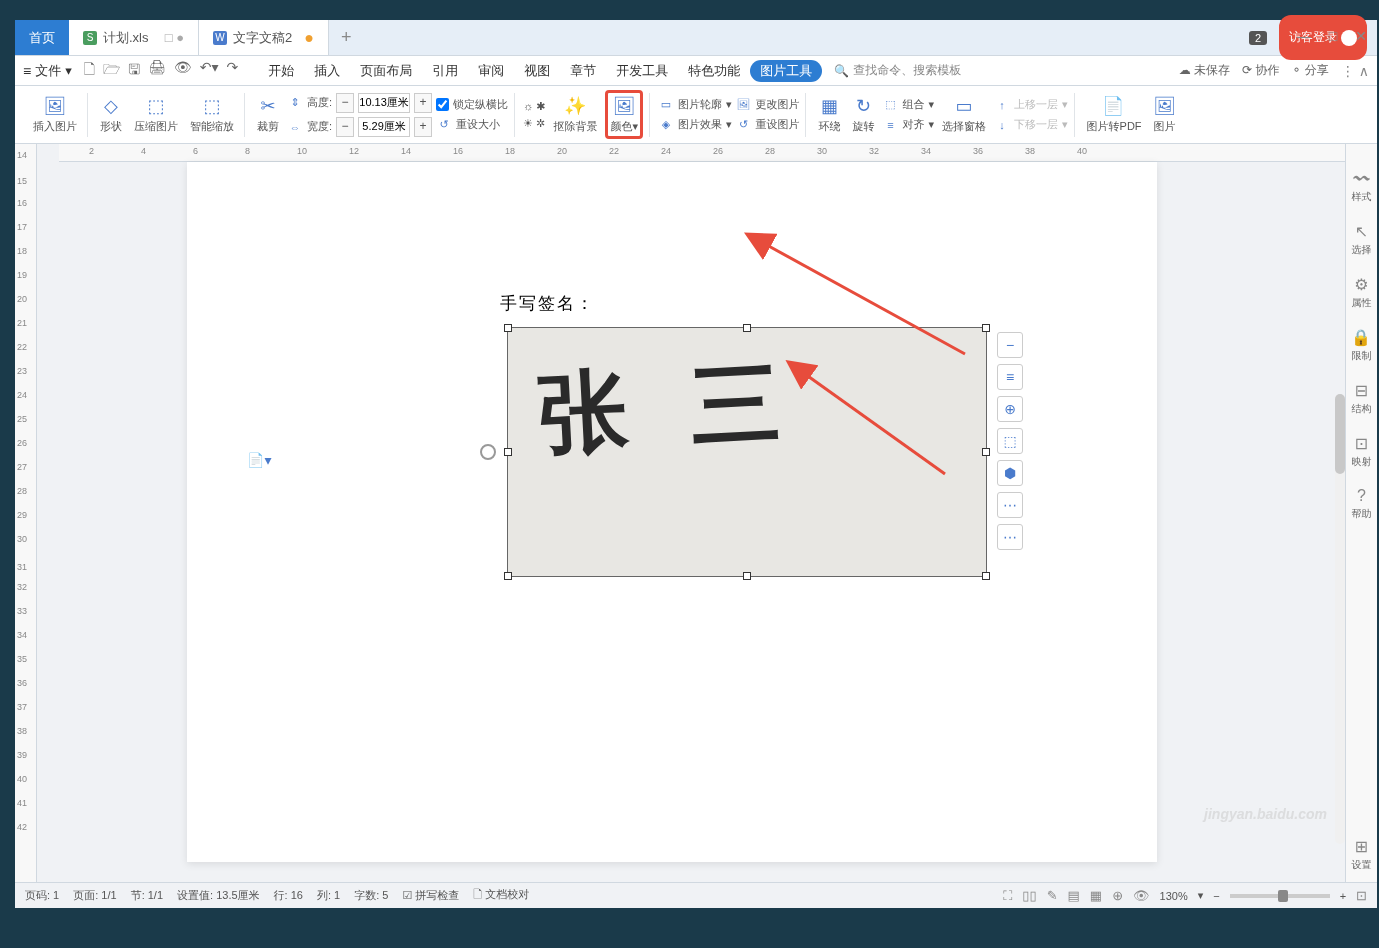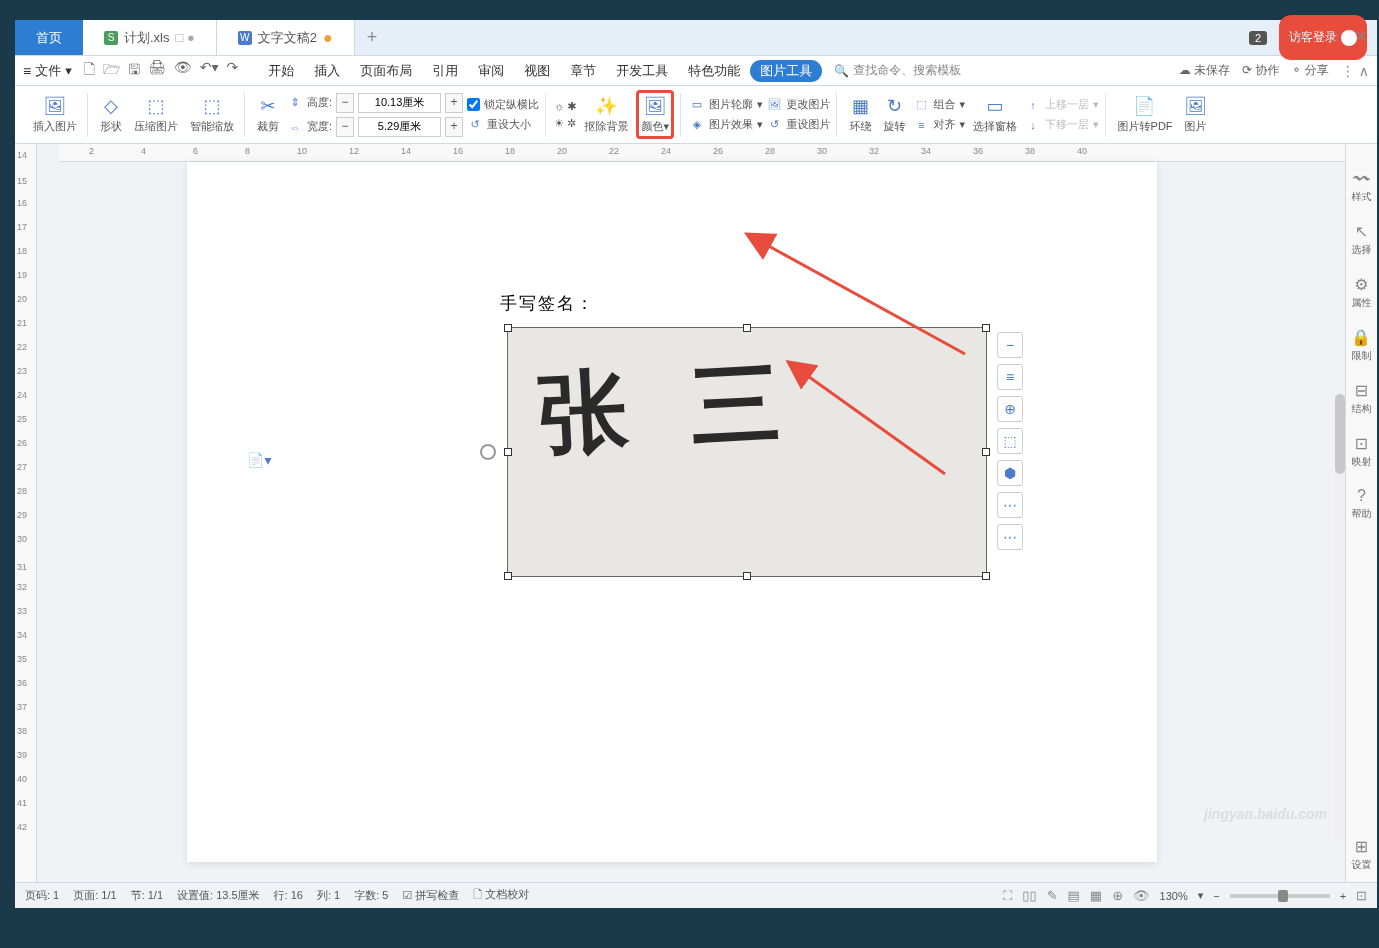--- a/index.html
+++ b/index.html
@@ -2,21 +2,21 @@
 <html><head>
 <meta charset="utf-8">
 <style>
 * { margin: 0; padding: 0; box-sizing: border-box; font-family: "Microsoft YaHei", sans-serif; }
 body { background: #1a3a4a; overflow: hidden; }
 .app { position: absolute; left: 15px; top: 20px; right: 2px; bottom: 40px; background: #fff; display: flex; flex-direction: column; }
 .window-controls { position: absolute; right: 10px; top: 8px; display: flex; gap: 18px; color: #888; font-size: 14px; z-index: 10; }
 .window-controls span { cursor: pointer; }
 
 .tabs { display: flex; align-items: center; height: 36px; background: #e6eef7; border-bottom: 1px solid #d0d8e0; }
-.tab { display: flex; align-items: center; padding: 0 21px; height: 100%; font-size: 13px; color: #555; gap: 6px; position: relative; min-width: 130px; }
+.tab { display: flex; align-items: center; padding: 0 14px; height: 100%; font-size: 13px; color: #555; gap: 6px; position: relative; min-width: 130px; }
 .tab.active-home { background: #2d7dd2; color: #fff; min-width: 50px; justify-content: center; }
 .tab.doc { background: #fff; border-right: 1px solid #d0d8e0; }
 .tab .doc-icon { width: 14px; height: 14px; display: inline-flex; align-items: center; justify-content: center; font-size: 10px; color: #fff; border-radius: 2px; }
 .tab .doc-icon.s { background: #4a9d5f; }
 .tab .doc-icon.w { background: #4a7bcc; }
 .tab .dirty { color: #f0a030; font-size: 16px; }
 .tab-add { padding: 0 12px; font-size: 18px; color: #888; cursor: pointer; }
 .tabs-right { margin-left: auto; display: flex; align-items: center; gap: 12px; padding-right: 10px; }
 .badge-2 { background: #555; color: #fff; border-radius: 3px; padding: 1px 6px; font-size: 11px; }
 .login-btn { background: #e74c3c; color: #fff; border-radius: 12px; padding: 14px 10px; font-size: 12px; display: flex; align-items: center; gap: 4px; }
@@ -32,21 +32,21 @@
 .menubar .menu-right { margin-left: auto; display: flex; gap: 12px; color: #666; font-size: 12px; align-items: flex-end; }
 .menubar .chevrons { font-size: 14px; color: #888; }
 
 .ribbon { display: flex; align-items: center; height: 58px; padding: 0 8px; border-bottom: 1px solid #d0d8e0; font-size: 11px; color: #555; gap: 2px; overflow: hidden; }
 .ribbon-group { display: flex; align-items: center; gap: 4px; padding: 0 6px; border-right: 1px solid #e0e4e8; height: 44px; }
 .ribbon-btn { display: flex; flex-direction: column; align-items: center; gap: 2px; cursor: pointer; padding: 0 4px; }
 .ribbon-btn .ico { width: 22px; height: 22px; display: flex; align-items: center; justify-content: center; color: #4a7bcc; font-size: 18px; }
 .ribbon-btn .lbl { font-size: 11px; white-space: nowrap; }
 .ribbon .size-group { display: flex; flex-direction: column; gap: 4px; }
 .ribbon .size-row { display: flex; align-items: center; gap: 4px; font-size: 11px; }
-.ribbon .size-row input { width: 83px; height: 20px; font-size: 11px; text-align: center; border: 1px solid #ccc; }
+.ribbon .size-row input { width: 52px; height: 20px; font-size: 11px; text-align: center; border: 1px solid #ccc; }
 .ribbon .spin-btn { width: 18px; height: 20px; border: 1px solid #ccc; background: #f8f8f8; font-size: 12px; line-height: 16px; text-align: center; cursor: pointer; }
 .ribbon .stacked { display: flex; flex-direction: column; gap: 4px; font-size: 11px; }
 .ribbon .stacked-item { display: flex; align-items: center; gap: 4px; white-space: nowrap; }
 .ribbon .small-ico { width: 16px; height: 16px; display: inline-flex; align-items: center; justify-content: center; color: #4a7bcc; }
 .ribbon .color-btn { border: 3px solid #e74c3c; border-radius: 4px; padding: 2px; }
 
 .workspace { flex: 1; display: flex; background: #f0f2f5; position: relative; overflow: hidden; }
 .ruler-v { width: 22px; background: #f8f8f8; border-right: 1px solid #d0d8e0; position: relative; font-size: 9px; color: #888; }
 .ruler-v .tick { position: absolute; left: 2px; }
 .ruler-h { position: absolute; left: 22px; right: 0; top: 0; height: 18px; background: #f8f8f8; border-bottom: 1px solid #d0d8e0; font-size: 9px; color: #888; }

